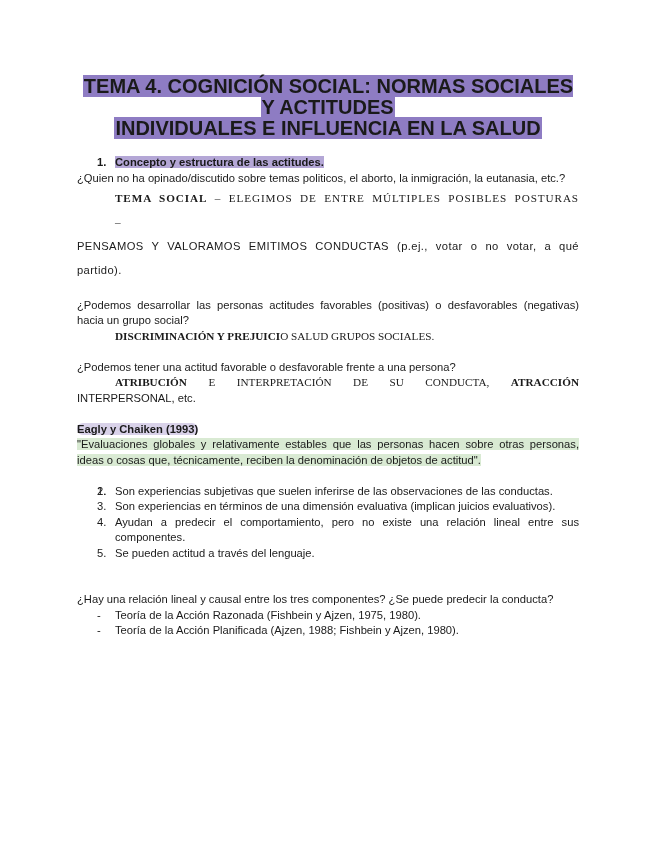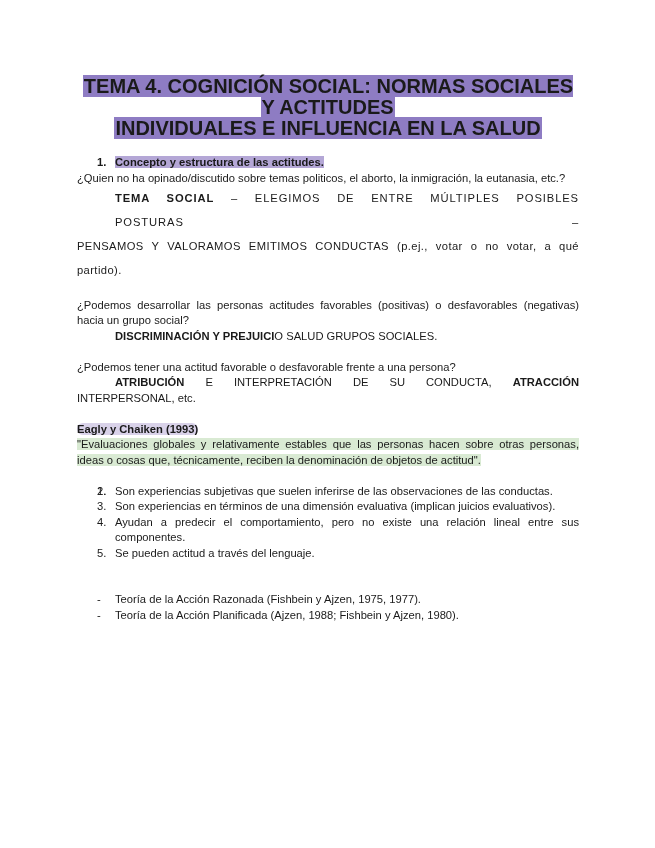--- a/index.html
+++ b/index.html
@@ -11,21 +11,21 @@
     .page { position: absolute; left: 77px; top: 76px; width: 502px; }
     .title {
       text-align: center; font-weight: bold; font-size: 20px; line-height: 21px;
       margin: 0;
     }
     .title span { background: #8e7cc3; padding: 0 1px; }
     .h1 { margin-top: 16px; padding-left: 20px; font-weight: bold; }
     .h1 .num { display: inline-block; width: 18px; }
     .h1 .txt { background: #b4a7d6; }
     p { margin: 0; text-align: justify; }
-    .indent { padding-left: 38px; }
+    .indent { padding-left: 38px; font-family: Liberation Serif, serif; }
     .spaced { letter-spacing: 0.9px; word-spacing: 3px; }
     .gap { height: 15.5px; }
     .caps-line { line-height: 24px; }
     .justify-last { text-align: justify; text-align-last: justify; }
     .lav { background: #d9d2e9; font-weight: bold; border-radius: 6px; }
     .green { background: #d9ead3; }
     ol.items { margin: 0; padding: 0; list-style: none; }
     ol.items li { position: relative; padding-left: 38px; text-align: justify; }
     ol.items li .n { position: absolute; left: 20px; top: 0; }
     ul.dash { margin: 0; padding: 0; list-style: none; }
@@ -73,18 +73,19 @@
     <li><span class="n">1.</span></li>
     <li><span class="n">2.</span><span>Son experiencias subjetivas que suelen inferirse de las observaciones de las conductas.</span></li>
     <li><span class="n">3.</span><span>Son experiencias en términos de una dimensión evaluativa (implican juicios evaluativos).</span></li>
     <li><span class="n">4.</span><span>Ayudan a predecir el comportamiento, pero no existe una relación lineal entre sus componentes.</span></li>
     <li><span class="n">5.</span><span>Se pueden actitud a través del lenguaje.</span></li>
   </ol>
 
   <div class="gap"></div>
   <div class="gap"></div>
 
+  <p>¿Hay una relación lineal y causal entre los tres componentes? ¿Se puede predecir la conducta?</p>
   <ul class="dash">
-    <li><span class="d">-</span><span>Teoría de la Acción Razonada (Fishbein y Ajzen, 1975, 1977).</span></li>
+    <li><span class="d">-</span><span>Teoría de la Acción Razonada (Fishbein y Ajzen, 1975, 1980).</span></li>
     <li><span class="d">-</span><span>Teoría de la Acción Planificada (Ajzen, 1988; Fishbein y Ajzen, 1980).</span></li>
   </ul>
 
 </div>
 
 </body></html>

